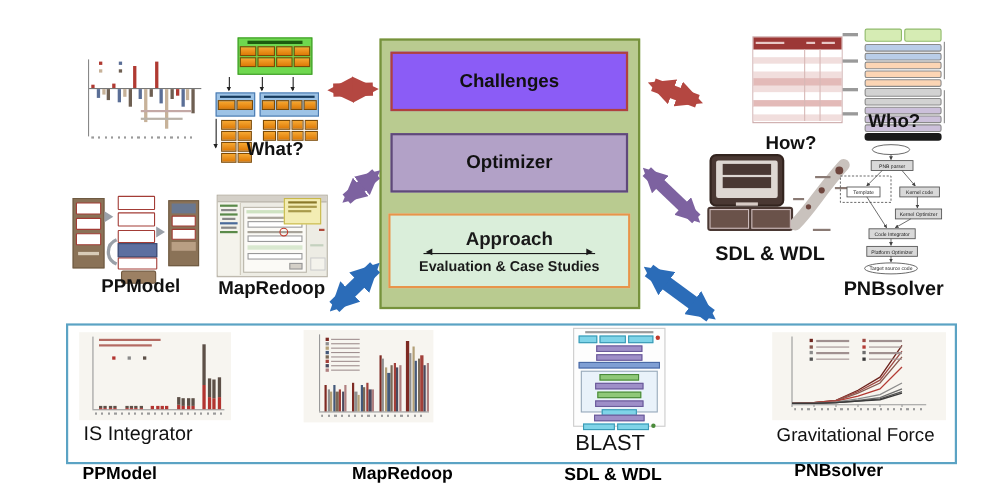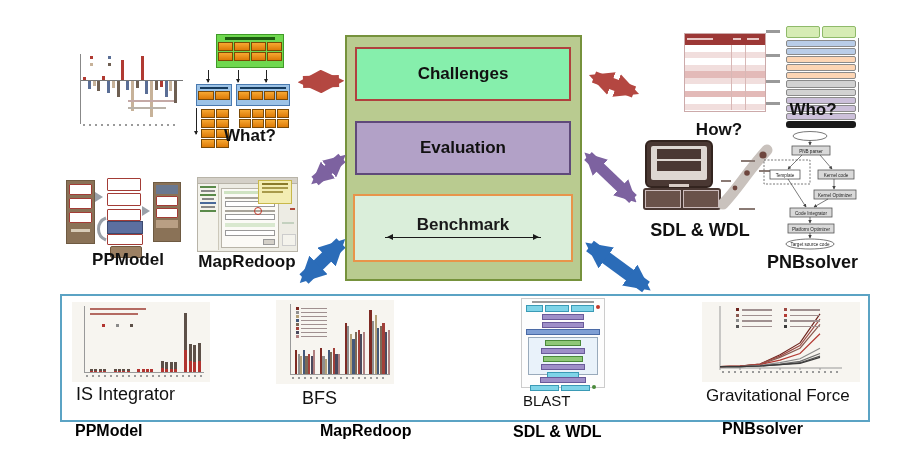--- a/index.html
+++ b/index.html
@@ -3,21 +3,21 @@
 <meta charset="utf-8">
 <style>
   html,body{margin:0;padding:0;background:#fff;}
   #canvas{position:relative;width:900px;height:451px;background:#fff;overflow:hidden;
           font-family:"Liberation Sans",sans-serif;color:#1a1a1a;}
   .abs{position:absolute;}
   
   #panel{left:345px;top:35px;width:233px;height:242px;background:#b9cb90;border:2px solid #76923c;}
   .cbox{left:355px;width:212px;height:50px;display:flex;align-items:center;justify-content:center;
         font-weight:700;font-size:17px;color:#111;}
-  #box-challenges{top:47px;background:#86efac;border:2px solid #b0413e;}
+  #box-challenges{top:47px;background:#8b5cf6;border:2px solid #b0413e;}
   #box-solutions{top:121px;background:#b2a1c7;border:2px solid #5f497a;}
   #box-approach{left:353px;top:194px;width:216px;height:64px;background:#daeeda;border:2px solid #e8944a;
         display:flex;flex-direction:column;align-items:center;justify-content:center;}
   #box-approach .t1{font-weight:700;font-size:17px;}
   #box-approach .t2{font-weight:700;font-size:13px;}
   .dbl{position:relative;width:156px;height:0;border-top:1.5px solid #1a1a1a;margin:2px 0 3px 0;}
   .dbl::before{content:"";position:absolute;left:-1px;top:-4.5px;border:3.5px solid transparent;border-right:6px solid #1a1a1a;}
   .dbl::after{content:"";position:absolute;right:-1px;top:-4.5px;border:3.5px solid transparent;border-left:6px solid #1a1a1a;}
   
   .lbl{font-size:17px;font-weight:600;color:#111;text-align:center;}
@@ -39,25 +39,26 @@
 </head>
 <body>
 
 <div id="canvas">
 
   <div class="abs" id="panel"></div>
   <div class="abs cbox" id="box-challenges">
     <span>Challenges</span>
   </div>
   <div class="abs cbox" id="box-solutions">
-    <span>Evaluation</span>
+    <span>Optimizer</span>
   </div>
   <div class="abs" id="box-approach">
-    <span class="t1">Benchmark</span>
+    <span class="t1">Approach</span>
     <span class="dbl"></span>
+    <span class="t2">Evaluation &amp; Case Studies</span>
   </div>
 
   <svg class="abs" width="900" height="451" style="left:0;top:0;pointer-events:none;z-index:6">
     <defs>
       <marker id="mr" viewBox="0 0 4 4" refX="3.1" refY="2" markerWidth="2" markerHeight="2" orient="auto-start-reverse">
           <path d="M0 0L4 2L0 4z" fill="#b44741"></path>
         </marker>
       <marker id="mp" viewBox="0 0 4 4" refX="3.1" refY="2" markerWidth="2" markerHeight="2" orient="auto-start-reverse">
           <path d="M0 0L4 2L0 4z" fill="#7d62a0"></path>
         </marker>
@@ -447,21 +448,20 @@
         <div style="position: absolute; left: 80px; bottom: 0px; width: 2.2px; height: 52.8px; background: rgb(143, 143, 143);"></div>
         <div style="position: absolute; left: 82.6px; bottom: 0px; width: 2.2px; height: 59.4px; background: rgb(179, 160, 119);"></div>
         <div style="position: absolute; left: 85.2px; bottom: 0px; width: 2.2px; height: 46.2px; background: rgb(68, 89, 122);"></div>
         <div style="position: absolute; left: 87.8px; bottom: 0px; width: 2.2px; height: 48.4px; background: rgb(122, 106, 88);"></div>
         <div style="position: absolute; left: 90.4px; bottom: 0px; width: 2.2px; height: 50.6px; background: rgb(162, 64, 58);"></div>
         <div style="position: absolute; left: 93px; bottom: 0px; width: 2.2px; height: 41.8px; background: rgb(74, 74, 94);"></div>
         <div style="position: absolute; left: 95.6px; bottom: 0px; width: 2.2px; height: 44px; background: rgb(176, 128, 128);"></div>
       </div>
     <div class="tickstrip" style="left:16px;top:77px;width:96px"></div>
   </div>
-  <div class="abs cap" style="left:302px;top:388px;width:80px;font-size:18px">BFS</div>
 
   <div class="thumb" style="left:521px;top:298px;width:82px;height:88px;background:#fdfdfd;border:1px solid #ccc">
     <div style="height:2px;margin:2px 10px 0;background:#9a9a9a"></div>
     <div style="display:flex;gap:2px;margin:2px 4px">
       <div style="flex:1;height:5px;background:#7fd4e8;border:0.5px solid #3a9ab5"></div>
       <div style="flex:1.4;height:5px;background:#7fd4e8;border:0.5px solid #3a9ab5"></div>
       <div style="flex:1.4;height:5px;background:#7fd4e8;border:0.5px solid #3a9ab5"></div>
       <div style="width:4px;height:4px;background:#c0392b;border-radius:50%"></div>
     </div>
     <div style="height:4px;margin:1.5px 20px;background:#9e8fc8;border:0.5px solid #6a5a9a"></div>
@@ -474,21 +474,21 @@
       <div style="height:4px;margin:2px 12px;background:#9e8fc8;border:0.5px solid #6a5a9a"></div>
       <div style="height:4px;margin:2px 18px 0;background:#7fd4e8;border:0.5px solid #3a9ab5"></div>
     </div>
     <div style="height:4px;margin:1.5px 18px;background:#9e8fc8;border:0.5px solid #6a5a9a"></div>
     <div style="display:flex;gap:2px;margin:1.5px 8px">
       <div style="flex:1;height:4px;background:#7fd4e8;border:0.5px solid #3a9ab5"></div>
       <div style="flex:1;height:4px;background:#7fd4e8;border:0.5px solid #3a9ab5"></div>
       <div style="width:4px;height:4px;background:#4a8a3a;border-radius:50%"></div>
     </div>
   </div>
-  <div class="abs cap" style="left:523px;top:392px;width:80px;font-size:15px">BLAST</div>
+  <div class="abs cap" style="left:523px;top:392px;width:80px;font-size:20px">BLAST</div>
 
   <div class="thumb chartbg" style="left:702px;top:302px;width:158px;height:80px">
     <svg id="grav-svg" width="158" height="72">
       <line x1="18" y1="4" x2="18" y2="66" stroke="#999" stroke-width="1"></line>
       <line x1="18" y1="66" x2="140" y2="66" stroke="#999" stroke-width="1"></line>
     <polyline points="18,64.7 38,64.0 58,62.0 78,52.8 98,40.9 118,11.9" fill="none" stroke="#6e241e" stroke-width="1.2"></polyline>
         <polyline points="18,64.7 38,64.0 58,62.0 78,54.1 98,43.6 118,17.2" fill="none" stroke="#9e4a44" stroke-width="1.2"></polyline>
         <polyline points="18,64.7 38,64.0 58,62.7 78,55.4 98,46.2 118,22.4" fill="none" stroke="#8a5a50" stroke-width="1.2"></polyline>
         <polyline points="18,64.7 38,64.0 58,62.7 78,58.1 98,51.5 118,31.7" fill="none" stroke="#b43b34" stroke-width="1.2"></polyline>
         <polyline points="18,64.7 38,64.7 58,63.4 78,60.7 98,56.8 118,46.2" fill="none" stroke="#8c8c8c" stroke-width="1.2"></polyline>

